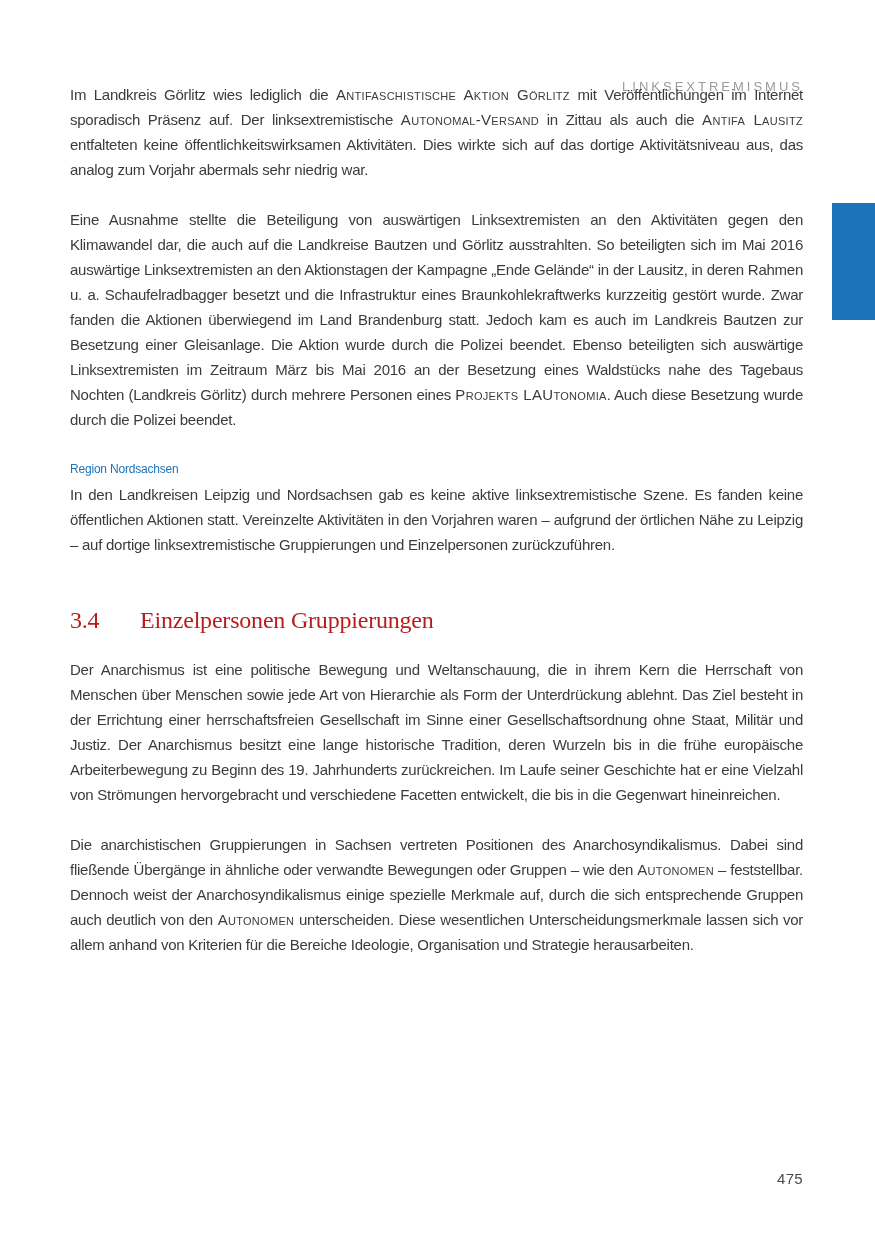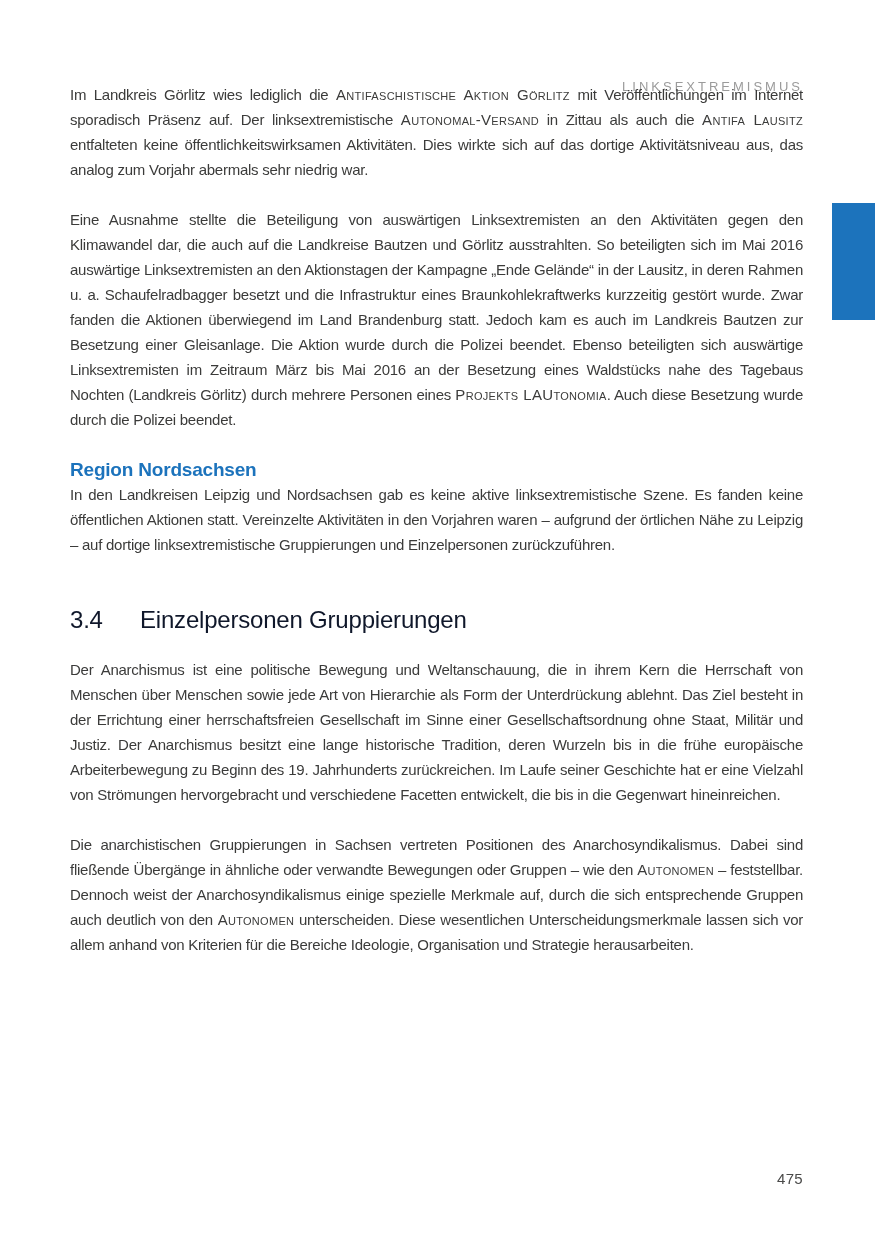--- a/index.html
+++ b/index.html
@@ -14,26 +14,26 @@
   }
   .content{
     position:absolute;top:82px;left:70px;width:733px;
     color:#3b3b3a;font-size:15px;line-height:25px;letter-spacing:-0.25px;
   }
   p.body-para{
     margin:0 0 25px 0;text-align:justify;text-align-last:left;hyphens:auto;
   }
   .sc{font-variant:small-caps;letter-spacing:0.3px;}
   h3.region-heading{
-    margin:24px 0 0 0;font-size:19px;line-height:25px;font-weight:700;
+    margin:24px 0 0 0;font-size:12px;line-height:25px;font-weight:400;
     color:#1c73bc;letter-spacing:-0.2px;
   }
   .section-heading{
     display:flex;align-items:center;margin:48px 0 22px 0;
-    color:#0f172a;font-size:24px;line-height:30px;font-weight:400;letter-spacing:-0.2px;
+    color:#b91c1c;font-size:24px;line-height:30px;font-weight:400;letter-spacing:-0.2px;font-family:Liberation Serif, serif;
   }
   .section-number{width:70px;flex:0 0 70px;}
   .section-title{flex:1;}
   .page-number{
     position:absolute;top:1170px;left:70px;width:733px;
     text-align:right;font-size:15px;color:#4a4a49;letter-spacing:0.3px;
   }
   .chapter-tab{
     position:absolute;left:832px;top:203px;width:43px;height:117px;
     background:#1c73bc;

